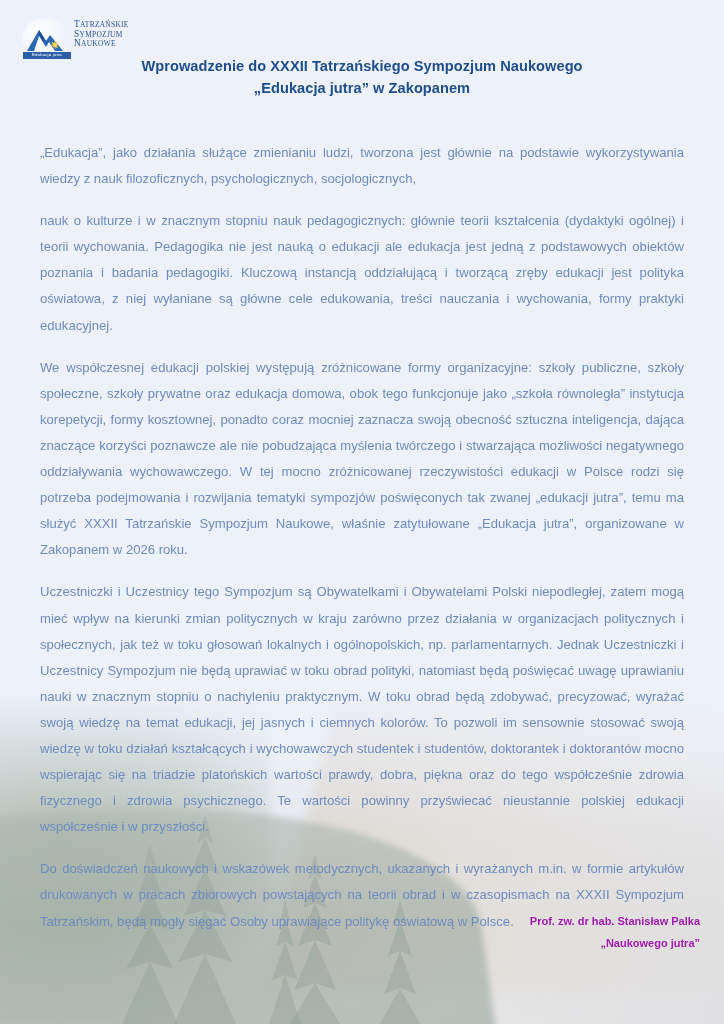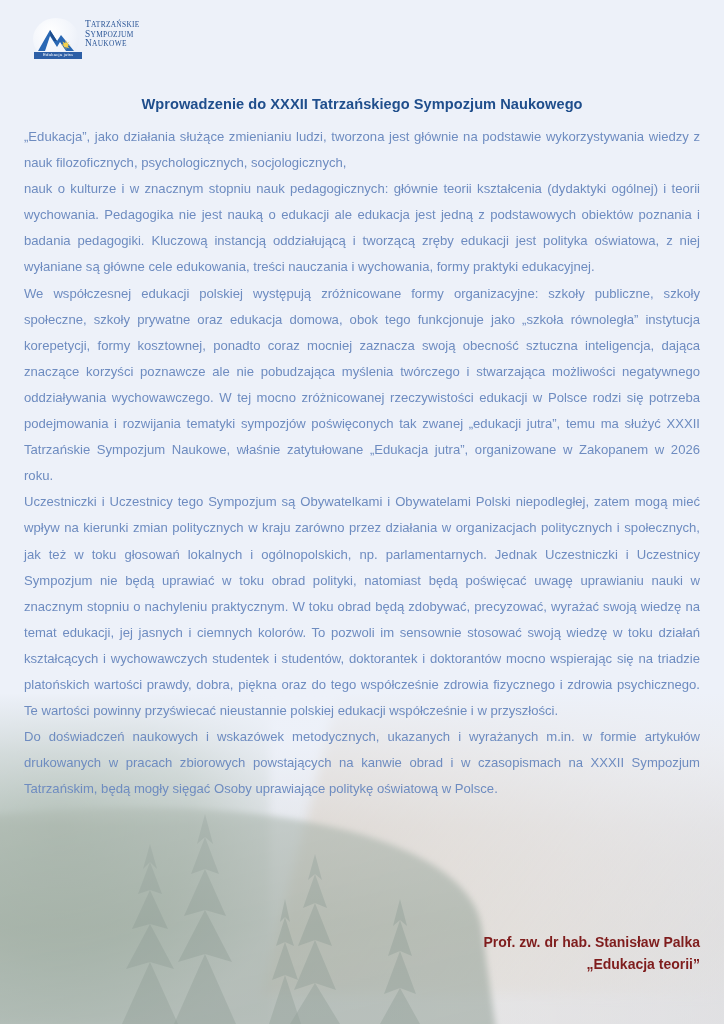--- a/index.html
+++ b/index.html
@@ -82,21 +82,21 @@
 
   
   #header {
     position: absolute;
     left: 0; top: 0;
     width: 724px;
   }
 
   #logo {
     position: absolute;
-    left: 33px;
+    left: 22px;
     top: 16px;
     width: 118px;
     height: 48px;
   }
   #logo .disc {
     position: absolute;
     left: 0; top: 2px;
     width: 46px; height: 42px;
     border-radius: 50%;
     background: radial-gradient(circle at 38% 34%, #ffffff 0%, #f2f5fb 55%, #e3e9f4 100%);
@@ -135,53 +135,53 @@
     left: 0;
     top: 55px;
     width: 724px;
     text-align: center;
     color: #1f4e8c;
     font-size: 14.6px;
     font-weight: bold;
     line-height: 22px;
     letter-spacing: 0.05px;
   }
-  #title .line { display: block; margin-top: 38px; }
+  #title .line { display: block; }
 
   
   #body-copy {
     position: absolute;
     left: 24px;
     top: 124px;
     width: 676px;
     color: #6e8cc0;
     font-size: 13.1px;
     line-height: 26.1px;
     text-align: justify;
   }
   #body-copy p {
-    margin: 0;
+    margin: 16px;
     text-align: justify;
   }
   #body-copy p::after {
     content: "";
     display: inline-block;
     width: 100%;
   }
   #body-copy p.no-justify-tail::after { display: none; }
 
   
   #signature {
     position: absolute;
     right: 24px;
-    top: 932px;
+    top: 911px;
     width: 500px;
     text-align: right;
-    color: #7f1d1d;
-    font-size: 14px;
+    color: #a21caf;
+    font-size: 11px;
     font-weight: bold;
     line-height: 21.8px;
   }
   #signature .line { display: block; }
 </style>
 </head>
 <body>
 
 <div id="page">
 
@@ -225,29 +225,30 @@
       <div class="banner">Edukacja jutra</div>
       <div class="wordmark">
         <span>Tatrzańskie</span>
         <span>Sympozjum</span>
         <span>Naukowe</span>
       </div>
     </div>
 
     <div id="title">
       <span class="line">Wprowadzenie do XXXII Tatrzańskiego Sympozjum Naukowego</span>
+      <span class="line">„Edukacja jutra” w Zakopanem</span>
     </div>
   </div>
 
   <div id="body-copy">
     <p class="no-justify-tail">„Edukacja”, jako działania służące zmienianiu ludzi, tworzona jest głównie na podstawie wykorzystywania wiedzy z nauk filozoficznych, psychologicznych, socjologicznych,</p>
     <p class="no-justify-tail">nauk o kulturze i w znacznym stopniu nauk pedagogicznych: głównie teorii kształcenia (dydaktyki ogólnej) i teorii wychowania. Pedagogika nie jest nauką o edukacji ale edukacja jest jedną z podstawowych obiektów poznania i badania pedagogiki. Kluczową instancją oddziałującą i tworzącą zręby edukacji jest polityka oświatowa, z niej wyłaniane są główne cele edukowania, treści nauczania i wychowania, formy praktyki edukacyjnej.</p>
     <p class="no-justify-tail">We współczesnej edukacji polskiej występują zróżnicowane formy organizacyjne: szkoły publiczne, szkoły społeczne, szkoły prywatne oraz edukacja domowa, obok tego funkcjonuje jako „szkoła równoległa” instytucja korepetycji, formy kosztownej, ponadto coraz mocniej zaznacza swoją obecność sztuczna inteligencja, dająca znaczące korzyści poznawcze ale nie pobudzająca myślenia twórczego i stwarzająca możliwości negatywnego oddziaływania wychowawczego. W tej mocno zróżnicowanej rzeczywistości edukacji w Polsce rodzi się potrzeba podejmowania i rozwijania tematyki sympozjów poświęconych tak zwanej „edukacji jutra”, temu ma służyć XXXII Tatrzańskie Sympozjum Naukowe, właśnie zatytułowane „Edukacja jutra”, organizowane w Zakopanem w 2026 roku.</p>
     <p class="no-justify-tail">Uczestniczki i Uczestnicy tego Sympozjum są Obywatelkami i Obywatelami Polski niepodległej, zatem mogą mieć wpływ na kierunki zmian politycznych w kraju zarówno przez działania w organizacjach politycznych i społecznych, jak też w toku głosowań lokalnych i ogólnopolskich, np. parlamentarnych. Jednak Uczestniczki i Uczestnicy Sympozjum nie będą uprawiać w toku obrad polityki, natomiast będą poświęcać uwagę uprawianiu nauki w znacznym stopniu o nachyleniu praktycznym. W toku obrad będą zdobywać, precyzować, wyrażać swoją wiedzę na temat edukacji, jej jasnych i ciemnych kolorów. To pozwoli im sensownie stosować swoją wiedzę w toku działań kształcących i wychowawczych studentek i studentów, doktorantek i doktorantów mocno wspierając się na triadzie platońskich wartości prawdy, dobra, piękna oraz do tego współcześnie zdrowia fizycznego i zdrowia psychicznego. Te wartości powinny przyświecać nieustannie polskiej edukacji współcześnie i w przyszłości.</p>
-    <p class="no-justify-tail">Do doświadczeń naukowych i wskazówek metodycznych, ukazanych i wyrażanych m.in. w formie artykułów drukowanych w pracach zbiorowych powstających na kanwie obrad i w czasopismach na XXXII Sympozjum Tatrzańskim, będą mogły sięgać Osoby uprawiające politykę oświatową w Polsce.</p>
+    <p class="no-justify-tail">Do doświadczeń naukowych i wskazówek metodycznych, ukazanych i wyrażanych m.in. w formie artykułów drukowanych w pracach zbiorowych powstających na teorii obrad i w czasopismach na XXXII Sympozjum Tatrzańskim, będą mogły sięgać Osoby uprawiające politykę oświatową w Polsce.</p>
   </div>
 
   <div id="signature">
     <span class="line">Prof. zw. dr hab. Stanisław Palka</span>
-    <span class="line">„Edukacja teorii”</span>
+    <span class="line">„Naukowego jutra”</span>
   </div>
 
 </div>
 
 </body></html>

